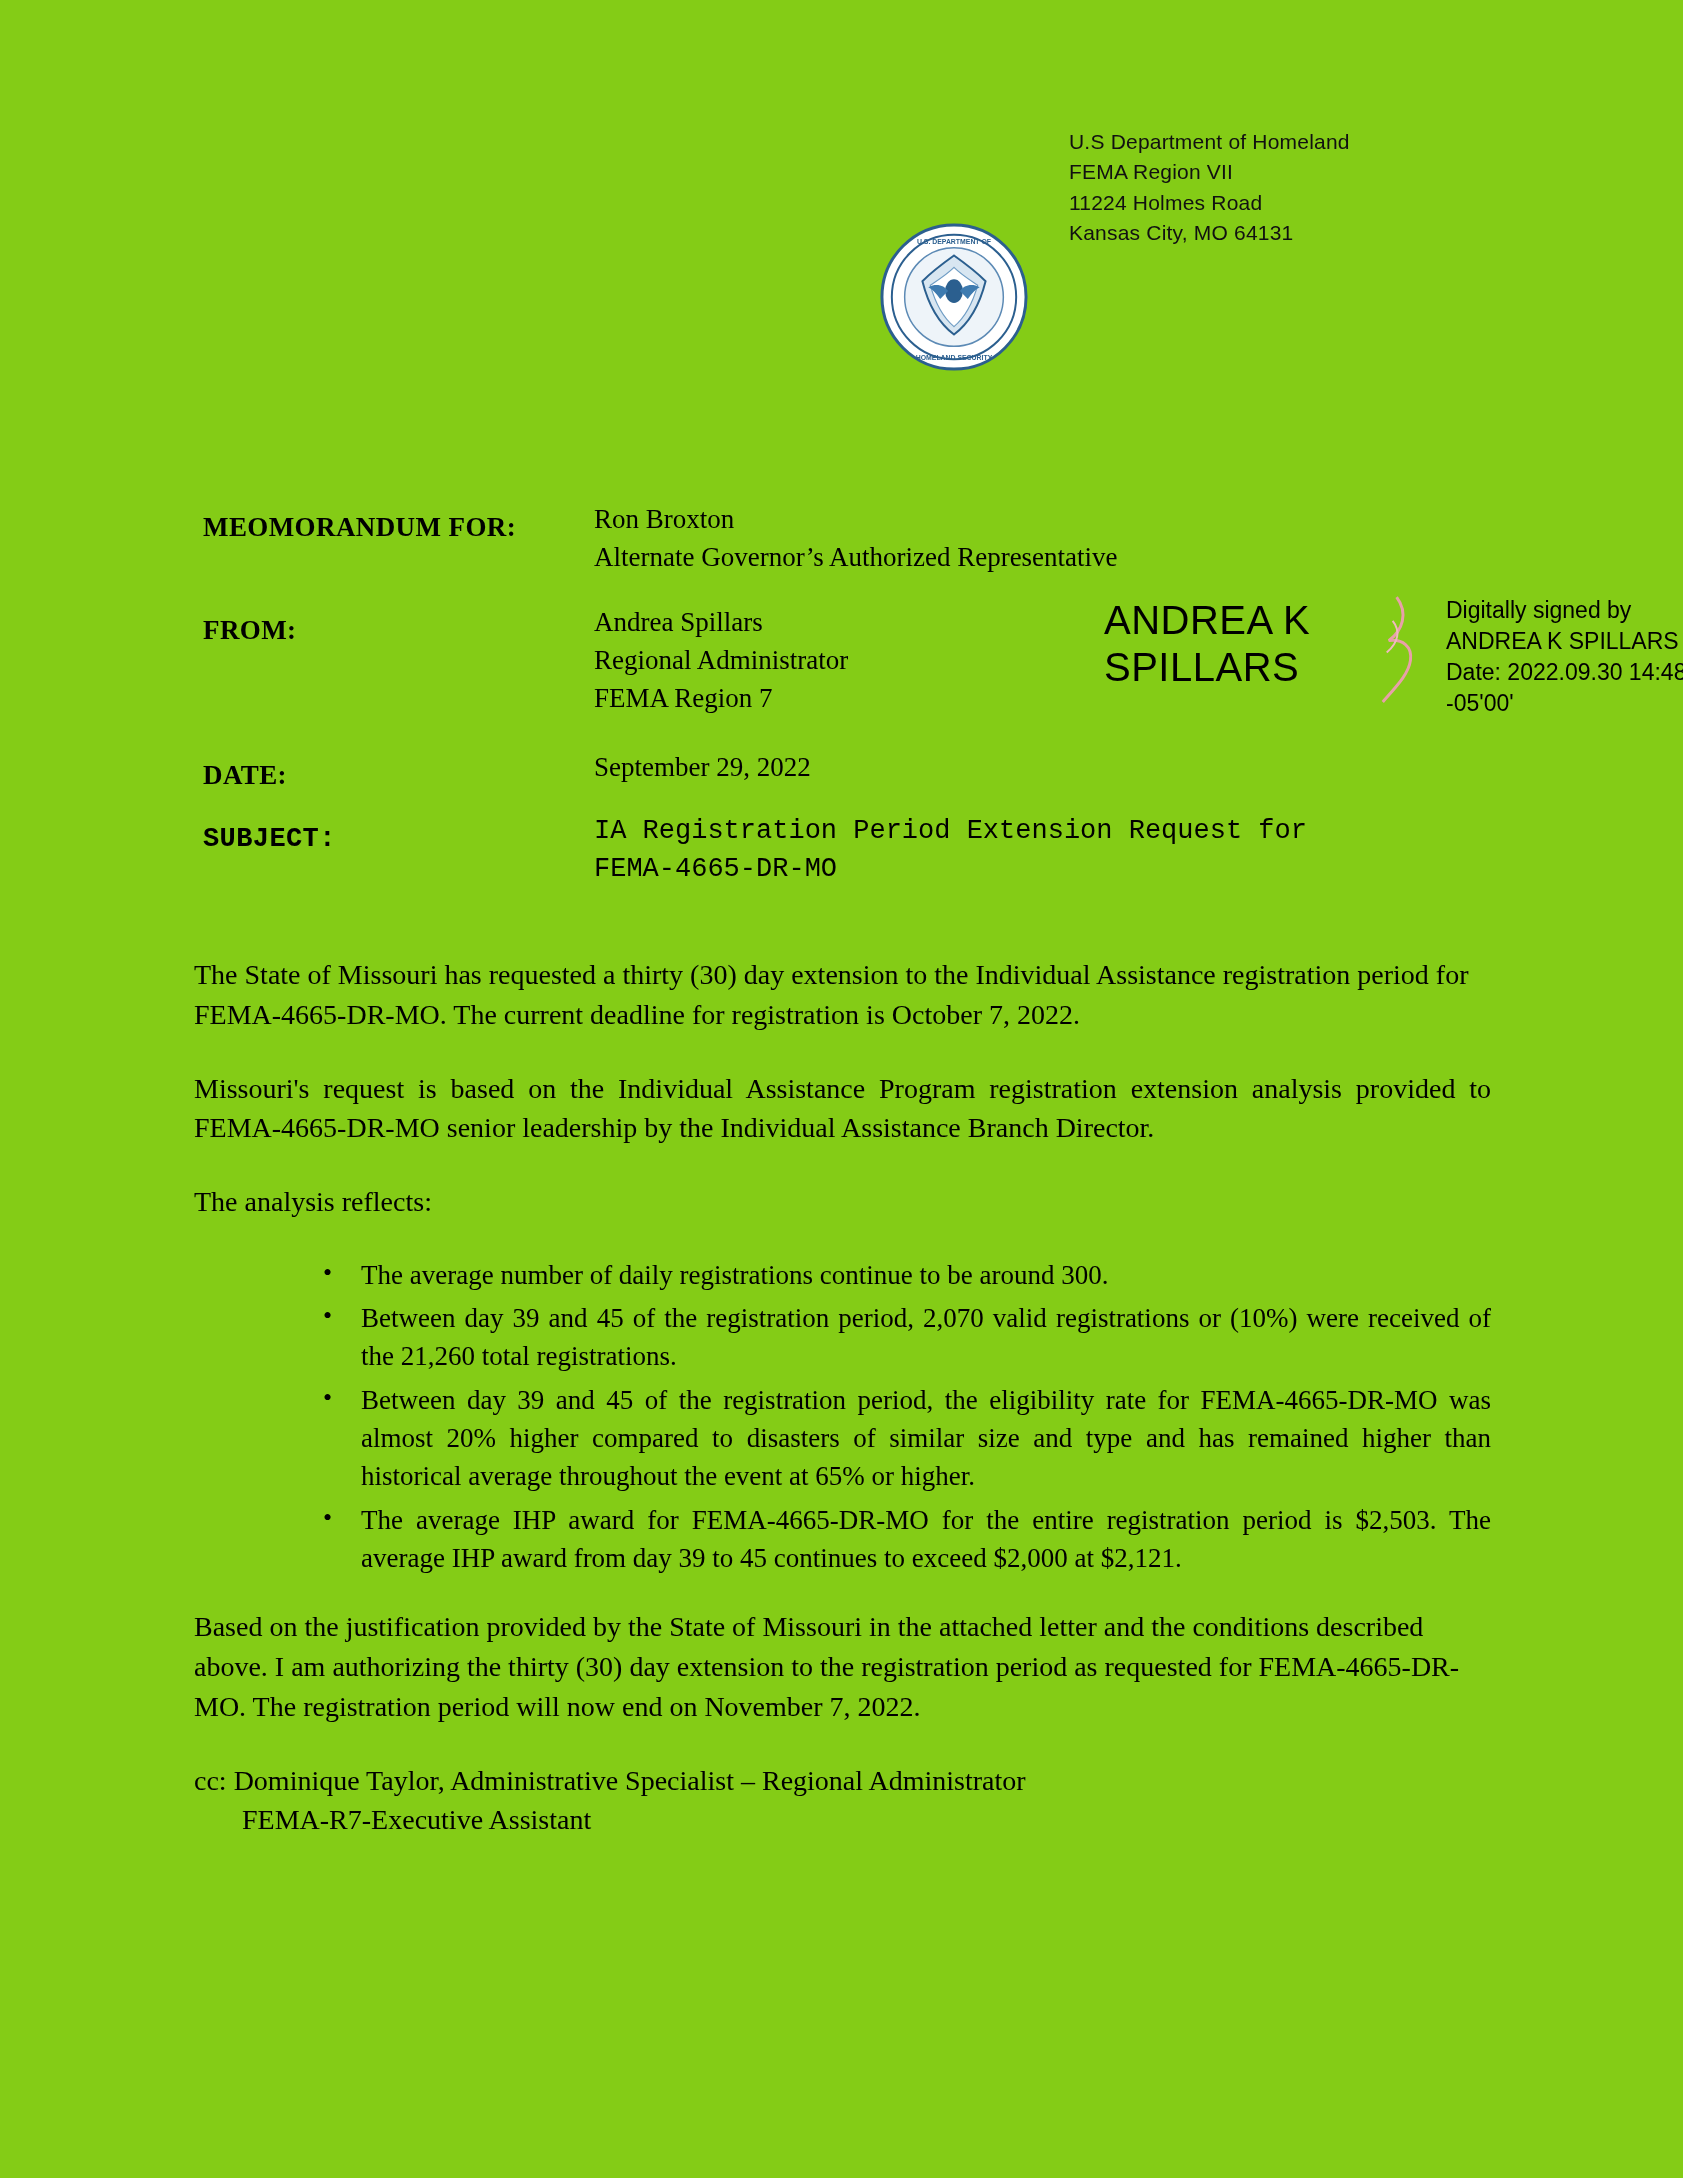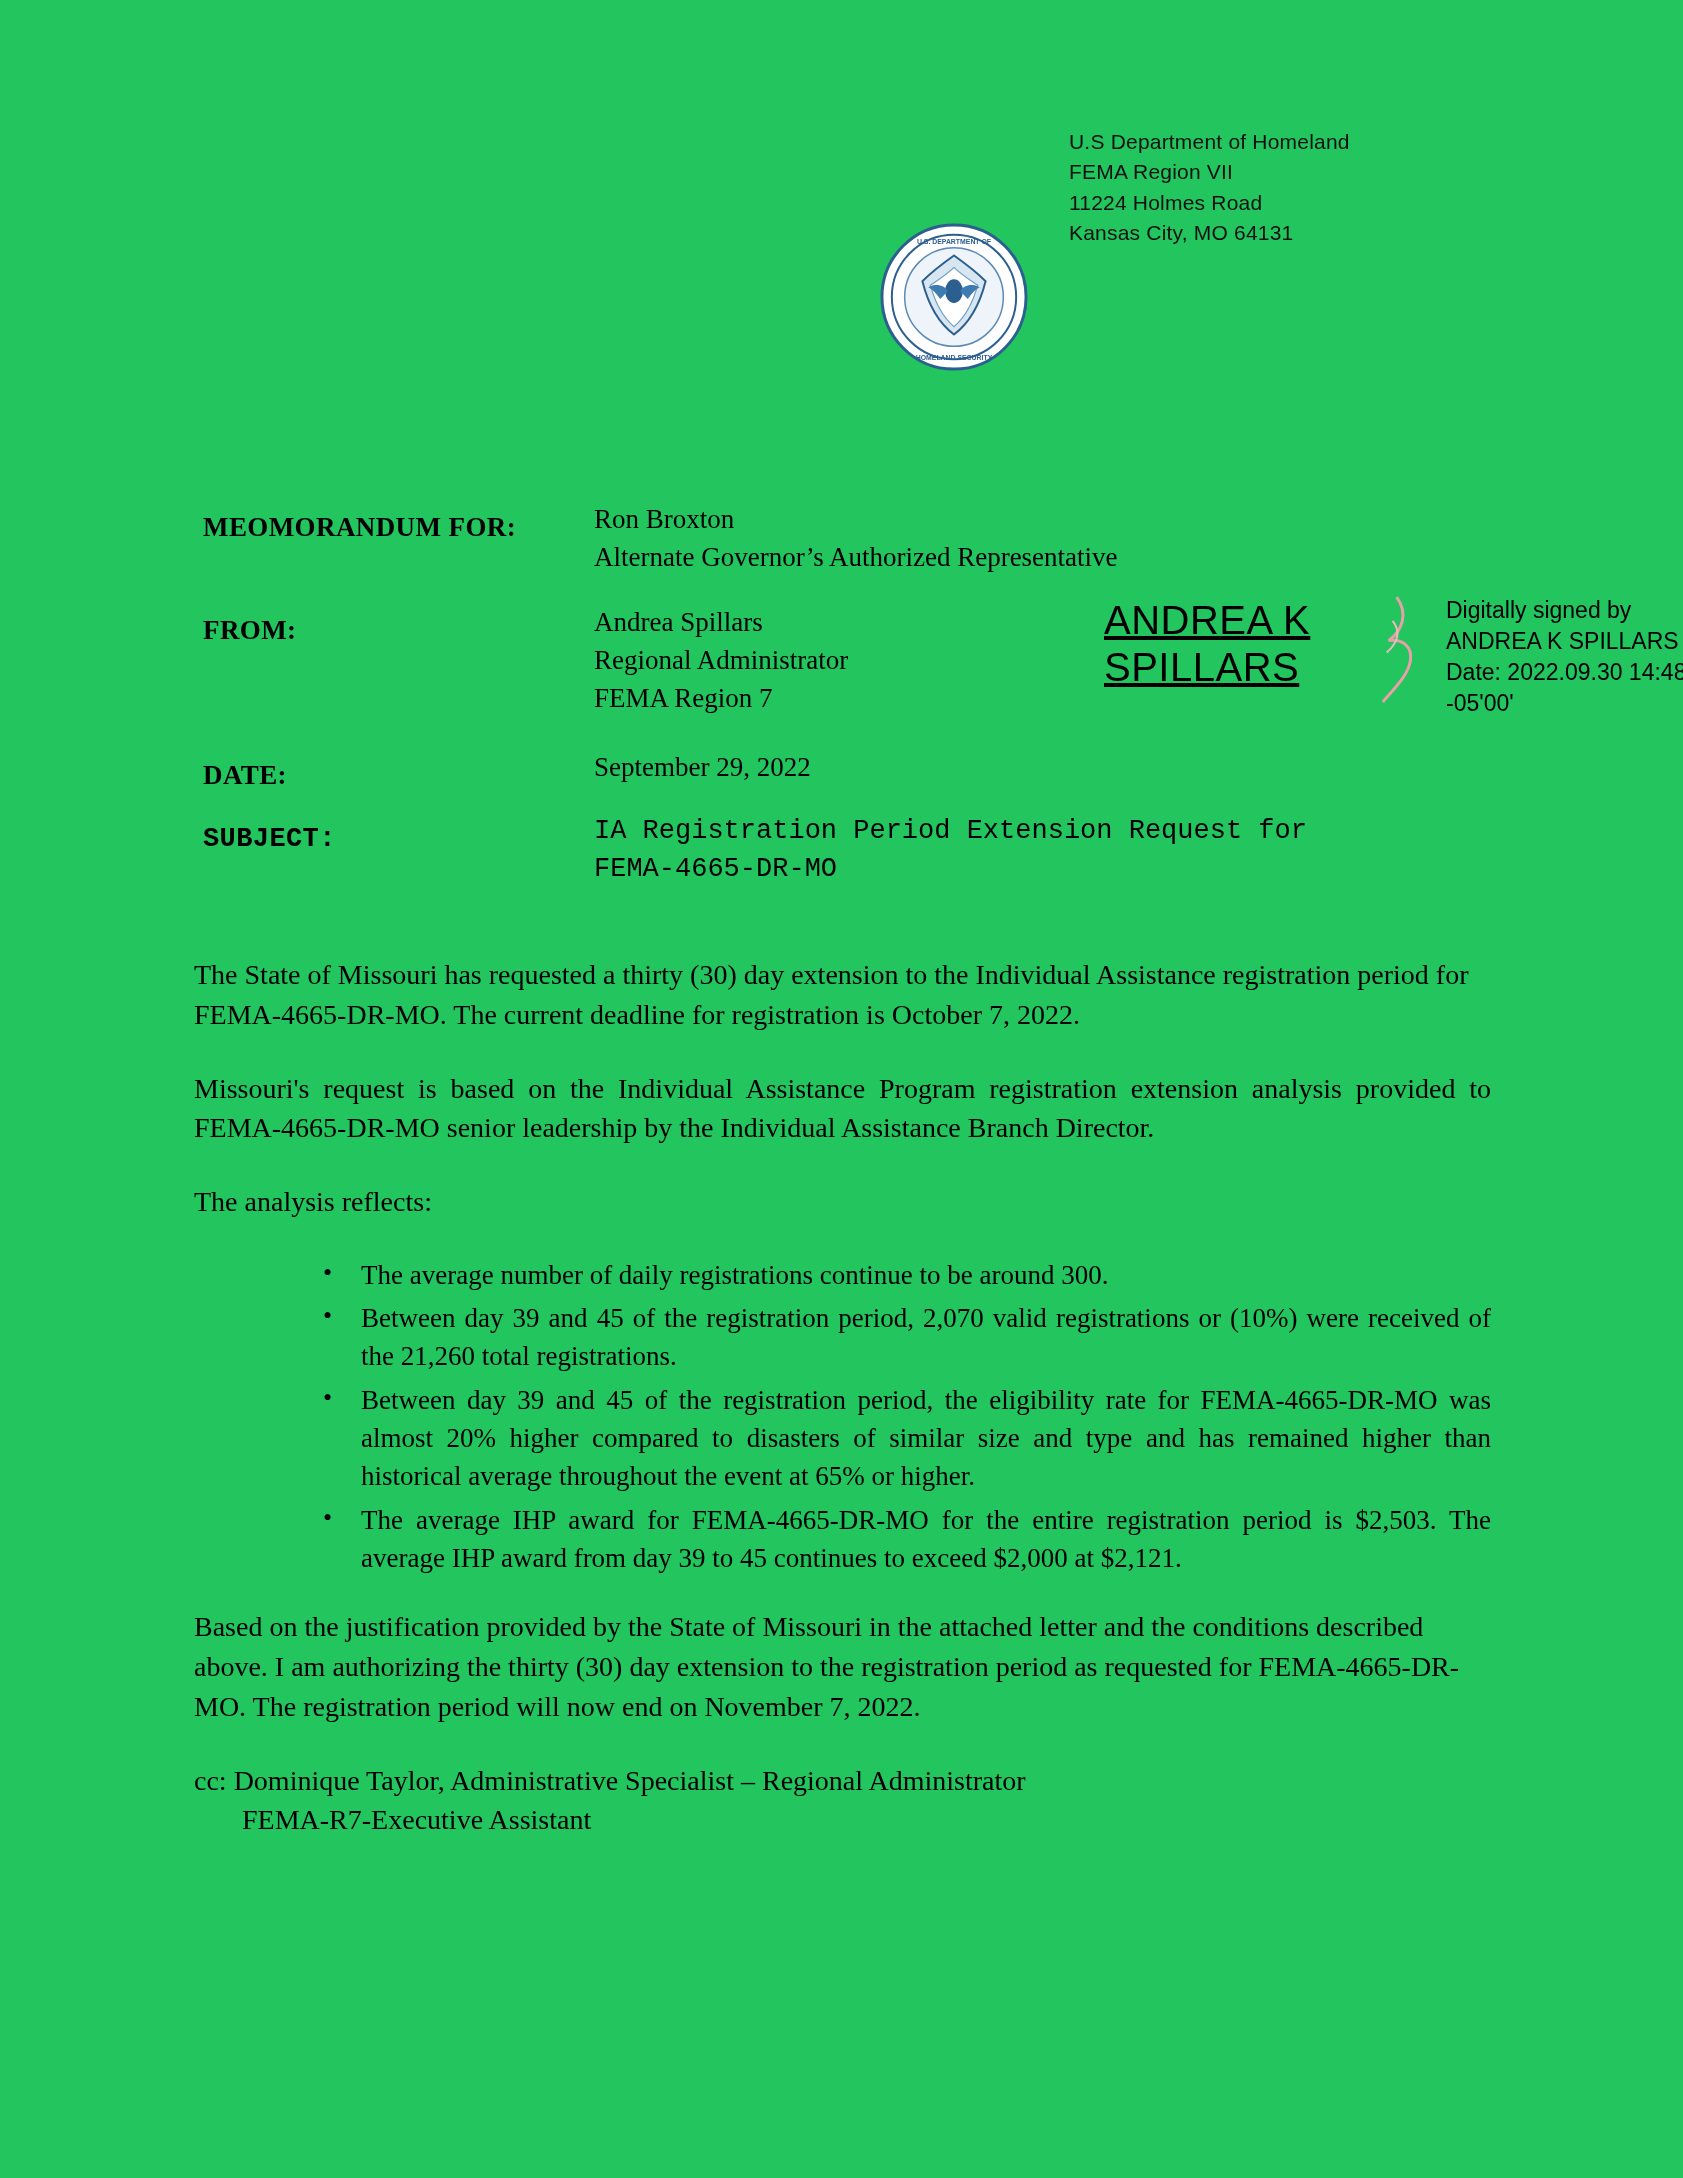--- a/index.html
+++ b/index.html
@@ -12,21 +12,21 @@
     height: 2178px;
     font-family: "Liberation Serif", serif;
     color: #000000;
     position: relative;
     overflow: hidden;
   }
   .page {
     position: relative;
     width: 1683px;
     height: 2178px;
-    background: #22c55e;
+    background: #84cc16;
   }
 
   
   .letterhead {
     position: absolute;
     top: 127px;
     left: 871px;
     width: 752px;
   }
   .agency-address {
@@ -101,21 +101,20 @@
   }
   .sig-name {
     position: absolute;
     left: 0;
     top: 6px;
     font-family: "Liberation Sans", sans-serif;
     font-size: 40px;
     line-height: 1.18;
     color: #000;
     letter-spacing: 0.5px;
-    text-decoration: underline;
   }
   .sig-squiggle {
     position: absolute;
     left: 259px;
     top: 0px;
     width: 89px;
     height: 119px;
   }
   .sig-meta {
     position: absolute;

